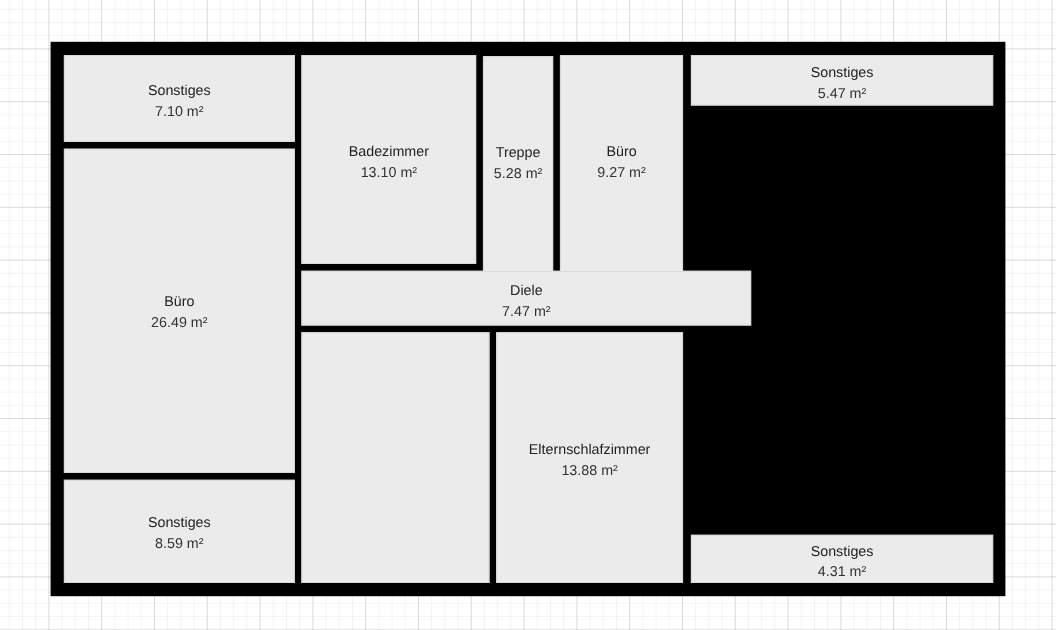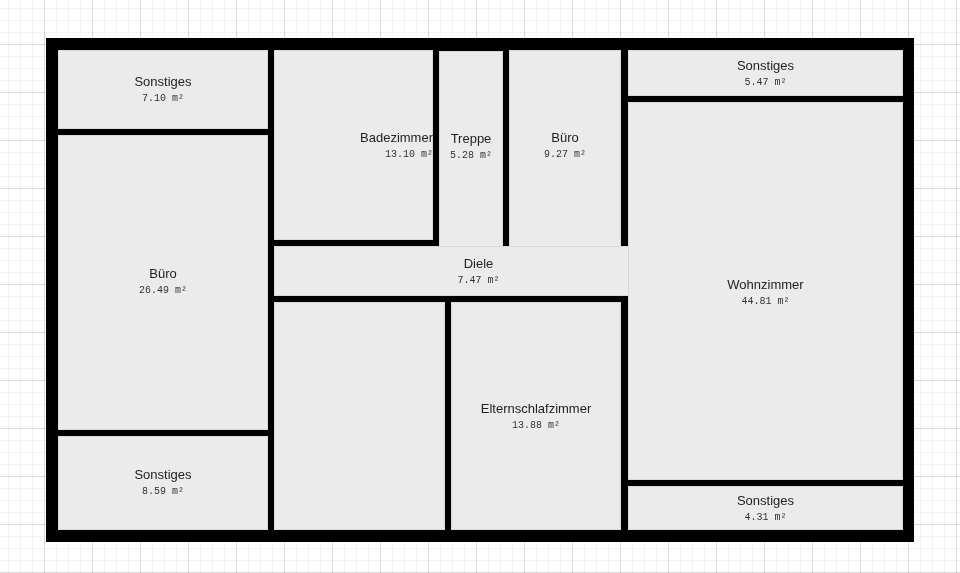--- a/index.html
+++ b/index.html
@@ -22,21 +22,21 @@
   .room {
     position: absolute; background: #ebebeb;
     box-shadow: inset 0 0 0 1px #d8d8d8;
     cursor: pointer;
   }
   .label {
     position: absolute; left: 0; right: 0; text-align: center;
     color: #222;
   }
   .name { font-size: 13px; }
-  .area { font-size: 10px; color: #333; margin-top: 4px; font-family: Liberation Mono, monospace; }
+  .area { font-size: 13px; color: #333; margin-top: 4px; }
 </style>
 </head>
 <body>
 
 <div class="plan">
 
   <div class="room" style="left:12px; top:12px; width:210px; height:79px;">
     <div class="label" style="top:24px;">
       <div class="name">Sonstiges</div>
       <div class="area">7.10 m²</div>
@@ -51,21 +51,21 @@
   </div>
 
   <div class="room" style="left:12px; top:398px; width:210px; height:94px;">
     <div class="label" style="top:31px;">
       <div class="name">Sonstiges</div>
       <div class="area">8.59 m²</div>
     </div>
   </div>
 
   <div class="room" style="left:228px; top:12px; width:159px; height:190px;">
-    <div class="label" style="top:80px;text-align:right;">
+    <div class="label" style="top:80px;">
       <div class="name">Badezimmer</div>
       <div class="area">13.10 m²</div>
     </div>
   </div>
 
   <div class="room" style="left:393px; top:13px; width:64px; height:236px;">
     <div class="label" style="top:80px;">
       <div class="name">Treppe</div>
       <div class="area">5.28 m²</div>
     </div>
@@ -95,26 +95,20 @@
     </div>
   </div>
 
   <div class="room" style="left:582px; top:12px; width:275px; height:46px;">
     <div class="label" style="top:8px;">
       <div class="name">Sonstiges</div>
       <div class="area">5.47 m²</div>
     </div>
   </div>
 
-  <div class="room" style="left:582px; top:64px; width:275px; height:378px;">
-    <div class="label" style="top:175px;">
-      <div class="name">Wohnzimmer</div>
-      <div class="area">44.81 m²</div>
-    </div>
-  </div>
 
   <div class="room" style="left:582px; top:448px; width:275px; height:44px;">
     <div class="label" style="top:7px;">
       <div class="name">Sonstiges</div>
       <div class="area">4.31 m²</div>
     </div>
   </div>
 
 </div>
 

